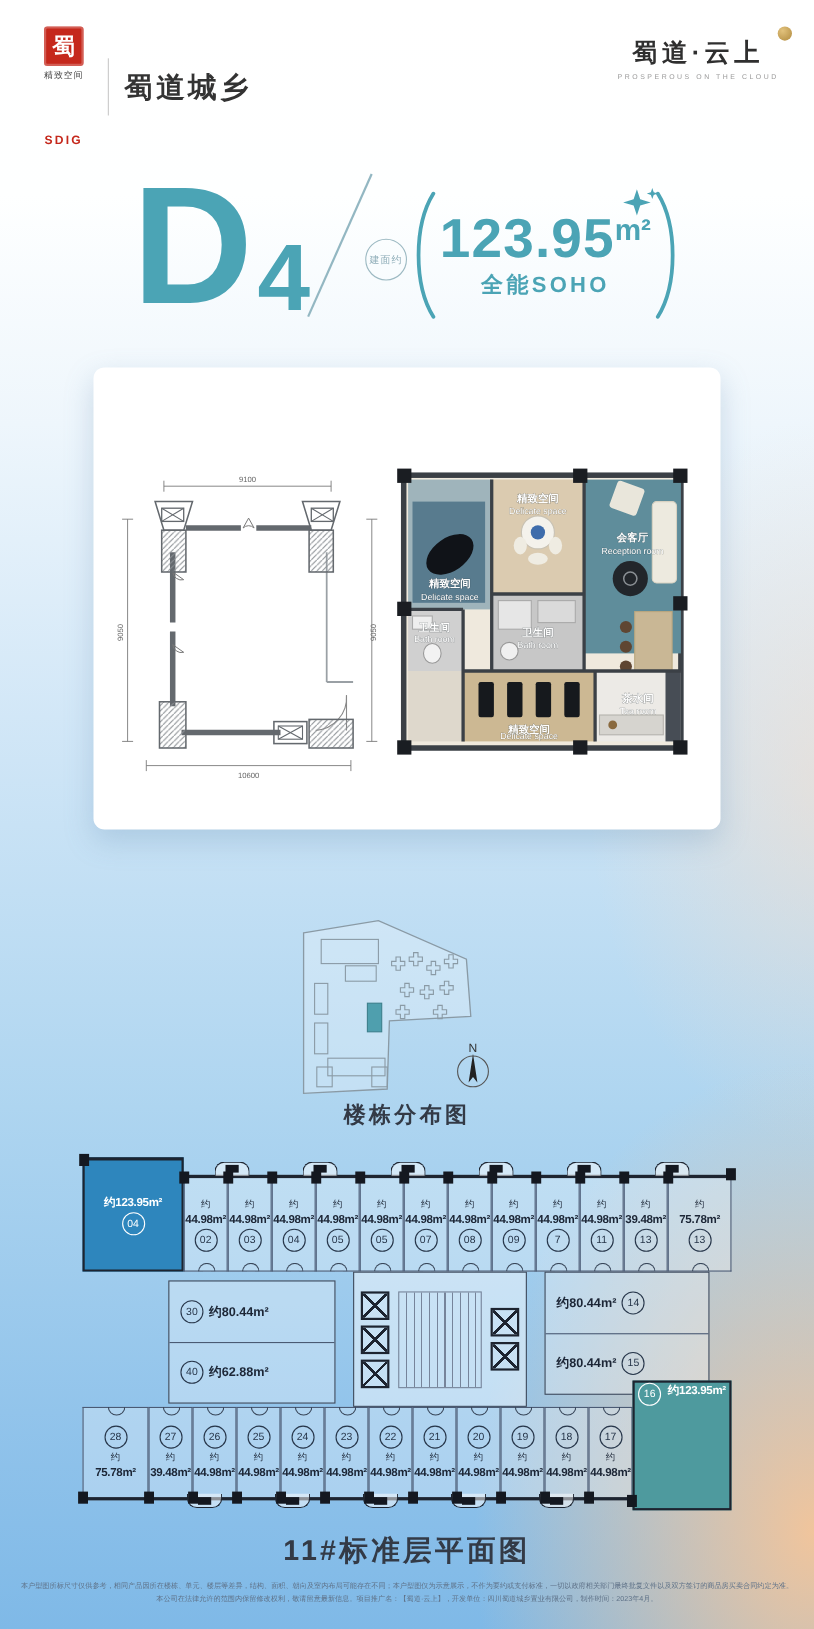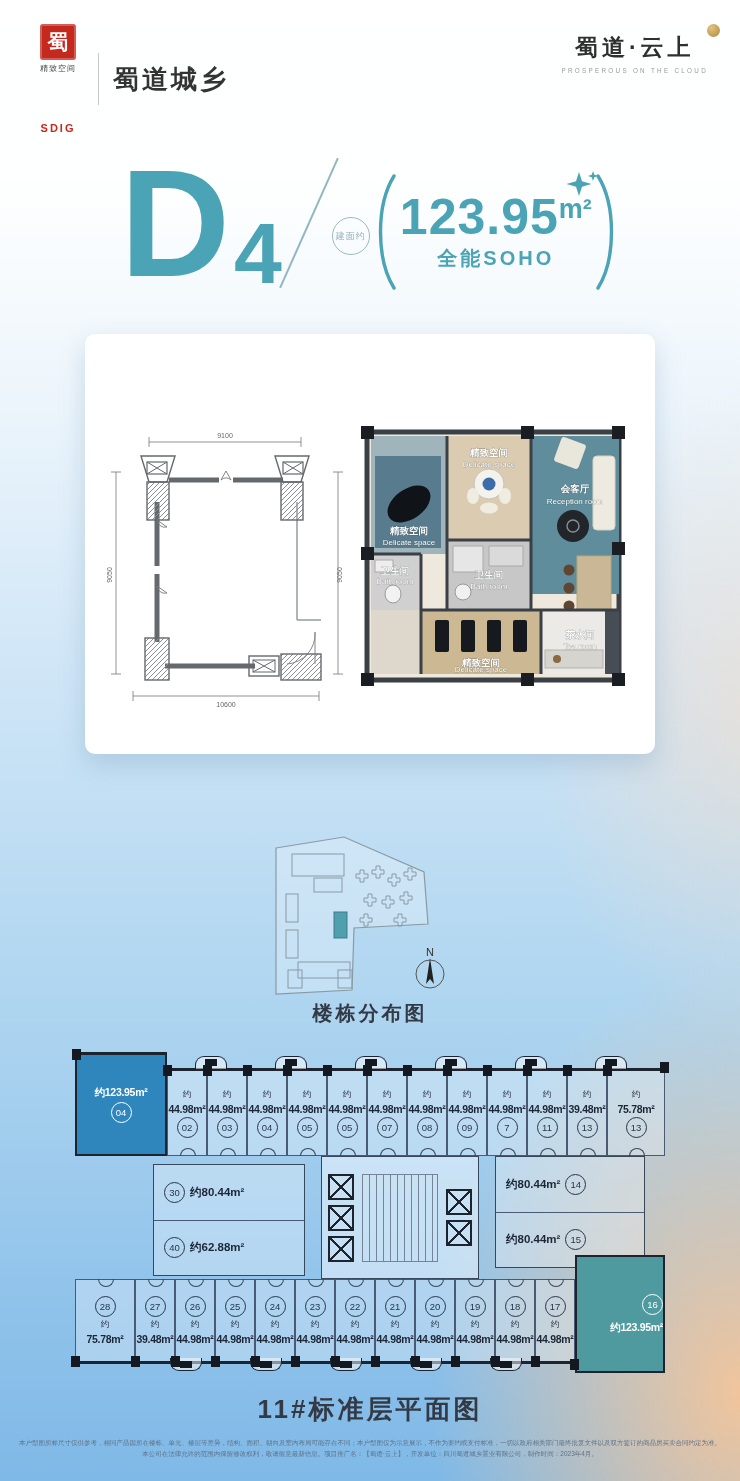--- a/index.html
+++ b/index.html
@@ -60,21 +60,21 @@
   .bottom-row::after{content:"";position:absolute;bottom:-6px;right:-4px;width:9px;height:11px;background:#141820;z-index:3;}
   .top-row .cell:not(.hl)::after{content:"";position:absolute;bottom:-1px;left:calc(50% - 7px);width:14px;height:7px;border:1px solid #39475a;border-bottom:none;border-radius:14px 14px 0 0;}
   .bottom-row .cell:not(.hl)::after{content:"";position:absolute;top:-1px;left:calc(50% - 7px);width:14px;height:7px;border:1px solid #39475a;border-top:none;border-radius:0 0 14px 14px;}
   .approx{font-size:8.5px;color:#1c2636;}
   .area{font-size:10.5px;font-weight:bold;color:#1c2636;letter-spacing:-.3px;white-space:nowrap;}
   .num{width:19px;height:19px;border:1px solid #27364a;border-radius:50%;font-size:9.5px;line-height:19px;text-align:center;color:#27364a;flex:0 0 auto;}
   .hl{color:#fff;border:2px solid #1d2430;}
   .hl .approx,.hl .area{color:#fff;}
   .hl .num{border-color:#fff;color:#fff;}
   .hl-blue{background:#2e86bd;margin-top:-16px;height:104px;}
-  .unit16{position:absolute;right:0;top:203px;width:90px;height:118px;background:#4e9a9e;z-index:2;display:flex;flex-direction:column;align-items:flex-end;justify-content:center;gap:6px;box-sizing:border-box;}
+  .unit16{position:absolute;right:0;top:203px;width:90px;height:118px;background:#4e9a9e;z-index:2;display:flex;flex-direction:row;align-items:flex-start;justify-content:center;gap:6px;box-sizing:border-box;}
   .mid{position:absolute;top:104px;left:0;right:0;height:123px;}
   .blk3029{position:absolute;left:78px;top:8px;width:152px;height:112px;border:1.5px solid #39475a;background:rgba(255,255,255,.3);display:flex;flex-direction:column;box-sizing:border-box;}
   .blk1415{position:absolute;left:420px;top:0;width:150px;height:112px;border:1.5px solid #39475a;background:rgba(255,255,255,.3);display:flex;flex-direction:column;box-sizing:border-box;}
   .mcell{flex:1;display:flex;align-items:center;gap:5px;padding-left:10px;}
   .mcell:first-child{border-bottom:1px solid #4a5a74;}
   .marea{font-size:11.5px;font-weight:bold;color:#1c2636;}
   .core{position:absolute;left:246px;top:0;width:158px;height:123px;border:1.5px solid #39475a;background:rgba(255,255,255,.45);display:flex;align-items:center;gap:6px;padding:6px;box-sizing:border-box;}
   .liftcol{display:flex;flex-direction:column;gap:5px;}
   .lift{width:26px;height:26px;border:2px solid #1d2430;box-sizing:border-box;
     background:linear-gradient(to top right,transparent 46%,#1d2430 46%,#1d2430 54%,transparent 54%),

